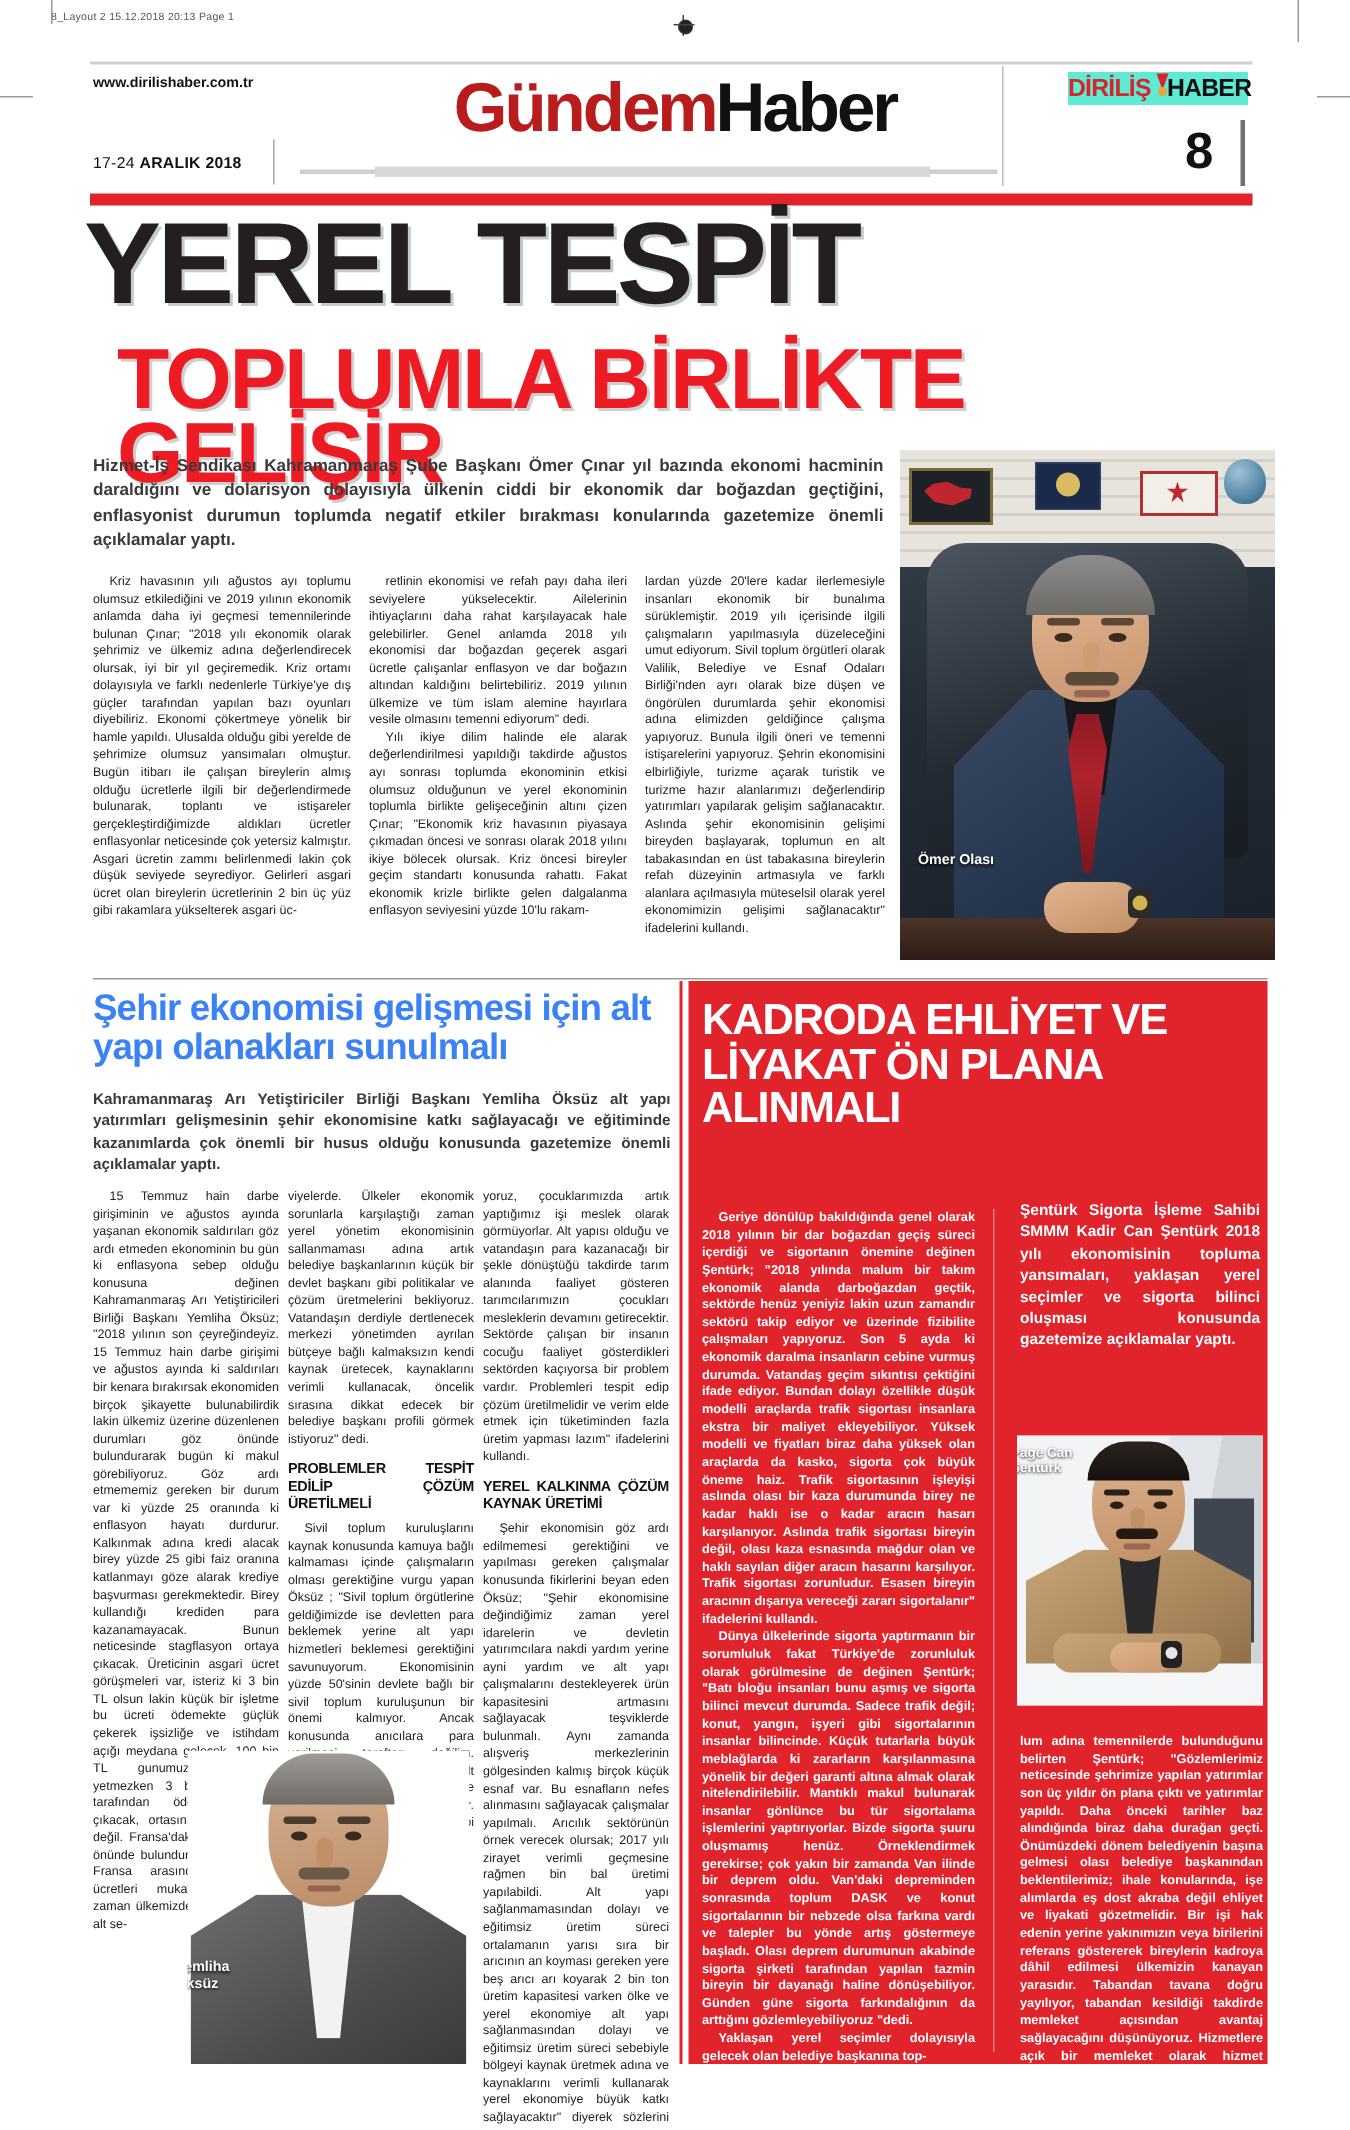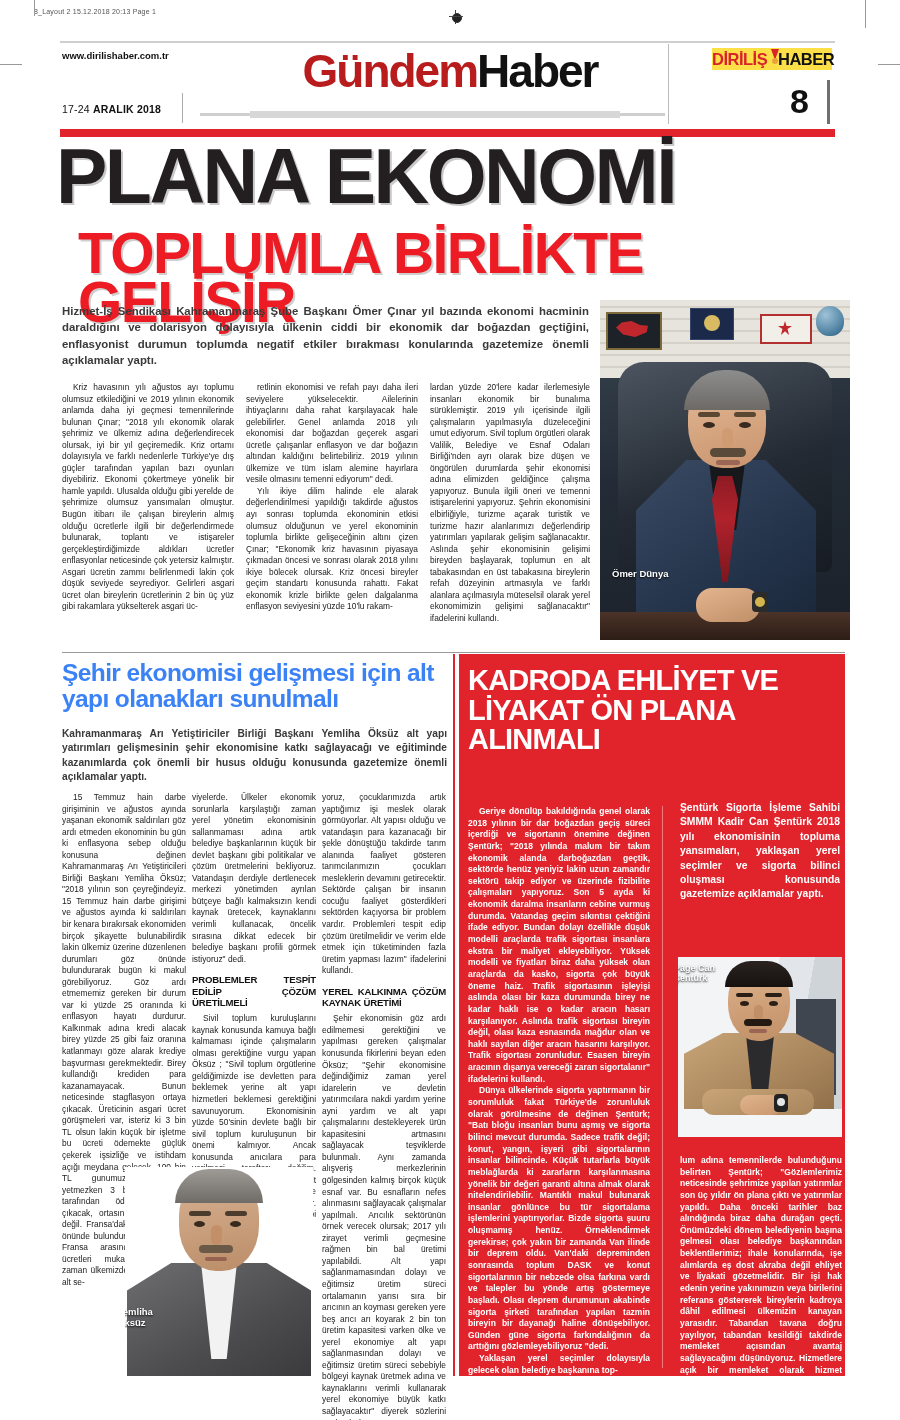--- a/index.html
+++ b/index.html
@@ -29,21 +29,21 @@
   .logo span.h{font-family:"Liberation Sans",sans-serif;font-weight:bold;
      font-size:46px;color:#111;letter-spacing:-2px;}
   .datebox{position:absolute;left:62px;top:103px;font-size:10.5px;font-weight:bold;color:#111;
            letter-spacing:.2px;}
   .datebox .d1{font-weight:normal;}
   .vrule1{position:absolute;left:182px;top:93px;width:1px;height:30px;background:#aaa;}
   .greyline{position:absolute;left:200px;top:113px;width:465px;height:3px;background:#cfcfcf;}
   .greyline2{position:absolute;left:250px;top:111px;width:370px;height:7px;background:#d7d7d7;}
   .vrule2{position:absolute;left:668px;top:44px;width:1px;height:80px;background:#bbb;}
 
-  .dirilis{position:absolute;left:712px;top:48px;width:120px;height:22px;background:#fde047;}
+  .dirilis{position:absolute;left:712px;top:48px;width:120px;height:22px;background:#5eead4;}
   .dirilis .dl{position:absolute;left:0;top:2px;font-size:16.5px;font-weight:bold;color:#d8232a;
      letter-spacing:-.5px;font-family:"Liberation Sans",sans-serif;}
   .dirilis .dr{position:absolute;left:66px;top:2px;font-size:16.5px;font-weight:bold;color:#111;
      letter-spacing:-.5px;}
   .dirilis .flame{position:absolute;left:58px;top:1px;width:9px;height:20px;}
   .dirilis .flame i{position:absolute;left:1px;top:0;width:0;height:0;
      border-left:4px solid transparent;border-right:4px solid transparent;border-top:11px solid #d8232a;}
   .dirilis .flame b{position:absolute;left:1.5px;top:9px;width:6px;height:6px;border-radius:50%;background:#e8a33d;}
   .pagenum{position:absolute;left:790px;top:82px;font-size:34px;font-weight:bold;color:#111;}
   .pagebar{position:absolute;left:827px;top:80px;width:3px;height:44px;background:#6f6f6f;}
@@ -232,21 +232,21 @@
   <span class="flame">
       <i></i>
       <b></b>
     </span>
   <span class="dr">HABER</span>
 </div>
 <div class="pagenum">8</div>
 <div class="pagebar"></div>
 <div class="redbar"></div>
 
-<div class="hl1">PLANA EKONOMİ</div>
+<div class="hl1">YEREL TESPİT</div>
 <div class="hl2">TOPLUMLA BİRLİKTE GELİŞİR</div>
 <div class="lead">Hizmet-İş Sendikası Kahramanmaraş Şube Başkanı Ömer Çınar yıl bazında ekonomi hacminin daraldığını ve dolarisyon dolayısıyla ülkenin ciddi bir ekonomik dar boğazdan geçtiğini, enflasyonist durumun toplumda negatif etkiler bırakması konularında gazetemize önemli açıklamalar yaptı.</div>
 
 <div class="col c1 pbody">
   <p>Kriz havasının yılı ağustos ayı toplumu olumsuz etkilediğini ve 2019 yılının ekonomik anlamda daha iyi geçmesi temennilerinde bulunan Çınar; "2018 yılı ekonomik olarak şehrimiz ve ülkemiz adına değerlendirecek olursak, iyi bir yıl geçiremedik. Kriz ortamı dolayısıyla ve farklı nedenlerle Türkiye'ye dış güçler tarafından yapılan bazı oyunları diyebiliriz. Ekonomi çökertmeye yönelik bir hamle yapıldı. Ulusalda olduğu gibi yerelde de şehrimize olumsuz yansımaları olmuştur. Bugün itibarı ile çalışan bireylerin almış olduğu ücretlerle ilgili bir değerlendirmede bulunarak, toplantı ve istişareler gerçekleştirdiğimizde aldıkları ücretler enflasyonlar neticesinde çok yetersiz kalmıştır. Asgari ücretin zammı belirlenmedi lakin çok düşük seviyede seyrediyor. Gelirleri asgari ücret olan bireylerin ücretlerinin 2 bin üç yüz gibi rakamlara yükselterek asgari üc-</p>
 </div>
 <div class="col c2 pbody">
   <p>retlinin ekonomisi ve refah payı daha ileri seviyelere yükselecektir. Ailelerinin ihtiyaçlarını daha rahat karşılayacak hale gelebilirler. Genel anlamda 2018 yılı ekonomisi dar boğazdan geçerek asgari ücretle çalışanlar enflasyon ve dar boğazın altından kaldığını belirtebiliriz. 2019 yılının ülkemize ve tüm islam alemine hayırlara vesile olmasını temenni ediyorum" dedi.</p>
   <p>Yılı ikiye dilim halinde ele alarak değerlendirilmesi yapıldığı takdirde ağustos ayı sonrası toplumda ekonominin etkisi olumsuz olduğunun ve yerel ekonominin toplumla birlikte gelişeceğinin altını çizen Çınar; "Ekonomik kriz havasının piyasaya çıkmadan öncesi ve sonrası olarak 2018 yılını ikiye bölecek olursak. Kriz öncesi bireyler geçim standartı konusunda rahattı. Fakat ekonomik krizle birlikte gelen dalgalanma enflasyon seviyesini yüzde 10'lu rakam-</p>
 </div>
@@ -269,21 +269,21 @@
   <div class="ph-brow ph-browL"></div>
   <div class="ph-brow ph-browR"></div>
   <div class="ph-eye ph-eyeL"></div>
   <div class="ph-eye ph-eyeR"></div>
   <div class="ph-nose"></div>
   <div class="ph-must"></div>
   <div class="ph-mouth"></div>
   <div class="ph-desk"></div>
   <div class="ph-hands"></div>
   <div class="ph-watch"></div>
-  <div class="cap1">Ömer Dünya</div>
+  <div class="cap1">Ömer Olası</div>
 </div>
 
 <div class="sec-rule"></div>
 <div class="hl3">Şehir ekonomisi gelişmesi için alt yapı olanakları sunulmalı</div>
 <div class="lead2">Kahramanmaraş Arı Yetiştiriciler Birliği Başkanı Yemliha Öksüz alt yapı yatırımları gelişmesinin şehir ekonomisine katkı sağlayacağı ve eğitiminde kazanımlarda çok önemli bir husus olduğu konusunda gazetemize önemli açıklamalar yaptı.</div>
 <div class="vdivider"></div>
 
 <div class="col b1 pbody">
   <p>15 Temmuz hain darbe girişiminin ve ağustos ayında yaşanan ekonomik saldırıları göz ardı etmeden ekonominin bu gün ki enflasyona sebep olduğu konusuna değinen Kahramanmaraş Arı Yetiştiricileri Birliği Başkanı Yemliha Öksüz;  "2018 yılının son çeyreğindeyiz. 15 Temmuz hain darbe girişimi ve ağustos ayında ki saldırıları bir kenara bırakırsak ekonomiden birçok şikayette bulunabilirdik lakin ülkemiz üzerine düzenlenen durumları göz önünde bulundurarak bugün ki makul görebiliyoruz. Göz ardı etmememiz gereken bir durum var ki yüzde 25 oranında ki enflasyon hayatı durdurur. Kalkınmak adına kredi alacak birey yüzde 25 gibi faiz oranına katlanmayı göze alarak krediye başvurması gerekmektedir. Birey kullandığı krediden para kazanamayacak. Bunun neticesinde stagflasyon ortaya çıkacak. Üreticinin asgari ücret görüşmeleri var, isteriz ki 3 bin TL olsun lakin küçük bir işletme bu ücreti ödemekte güçlük çekerek işsizliğe ve istihdam açığı meydana gelecek. 100 bin TL gunumuz şartlarında yetmezken 3 bin TL işveren tarafından ödeme güçlüğü çıkacak, ortasını bulmak kolay değil. Fransa'daki feci olayı göz önünde bulundurarak Türkiye ve Fransa arasında ki asgari ücretleri mukayese ettiğimiz zaman ülkemizde ki asgari ücret alt se-</p>
 </div>

